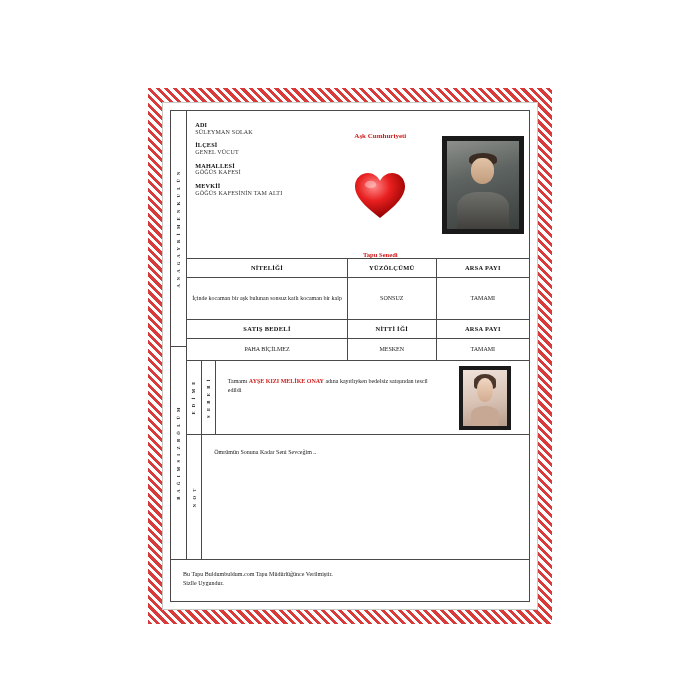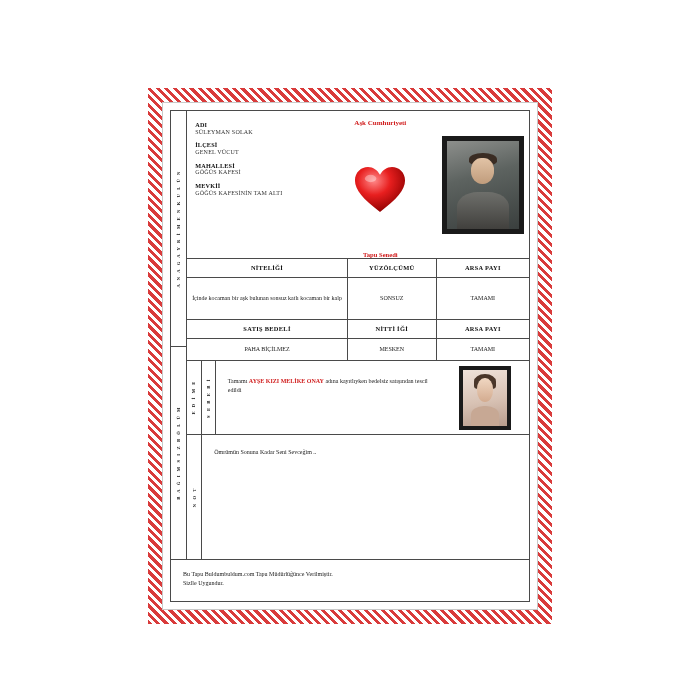--- a/index.html
+++ b/index.html
@@ -129,21 +129,21 @@
     color: #333;
     line-height: 1.25;
     letter-spacing: .2px;
   }
 
   .ident-center {
     width: 33%;
     display: flex;
     flex-direction: column;
     align-items: center;
-    justify-content: space-between;
+    justify-content: flex-end;
     padding-top: 8px;
     box-sizing: border-box;
     gap: 28px;
   }
   .republic-title {
     font-size: 7px;
     color: #d01b1b;
     font-weight: bold;
     margin-bottom: 2px;
     text-align: center;

